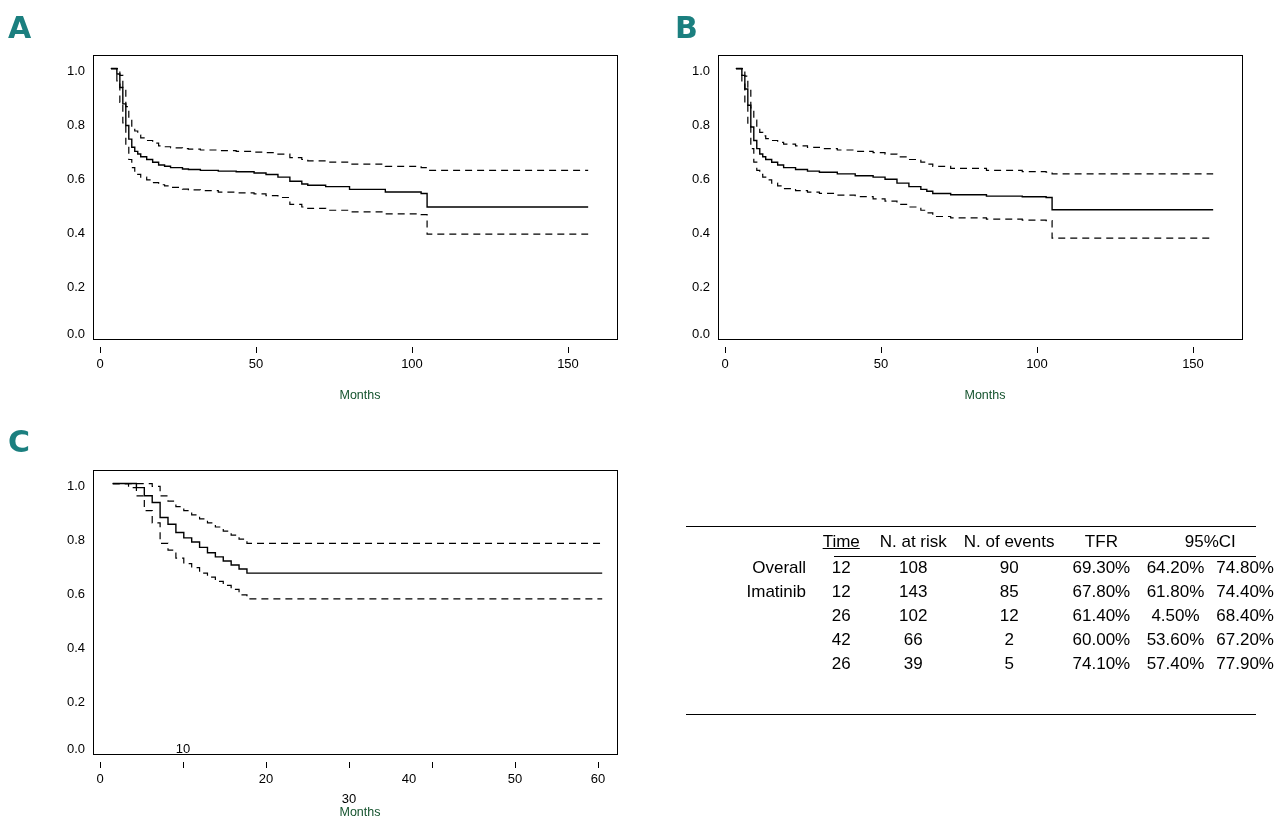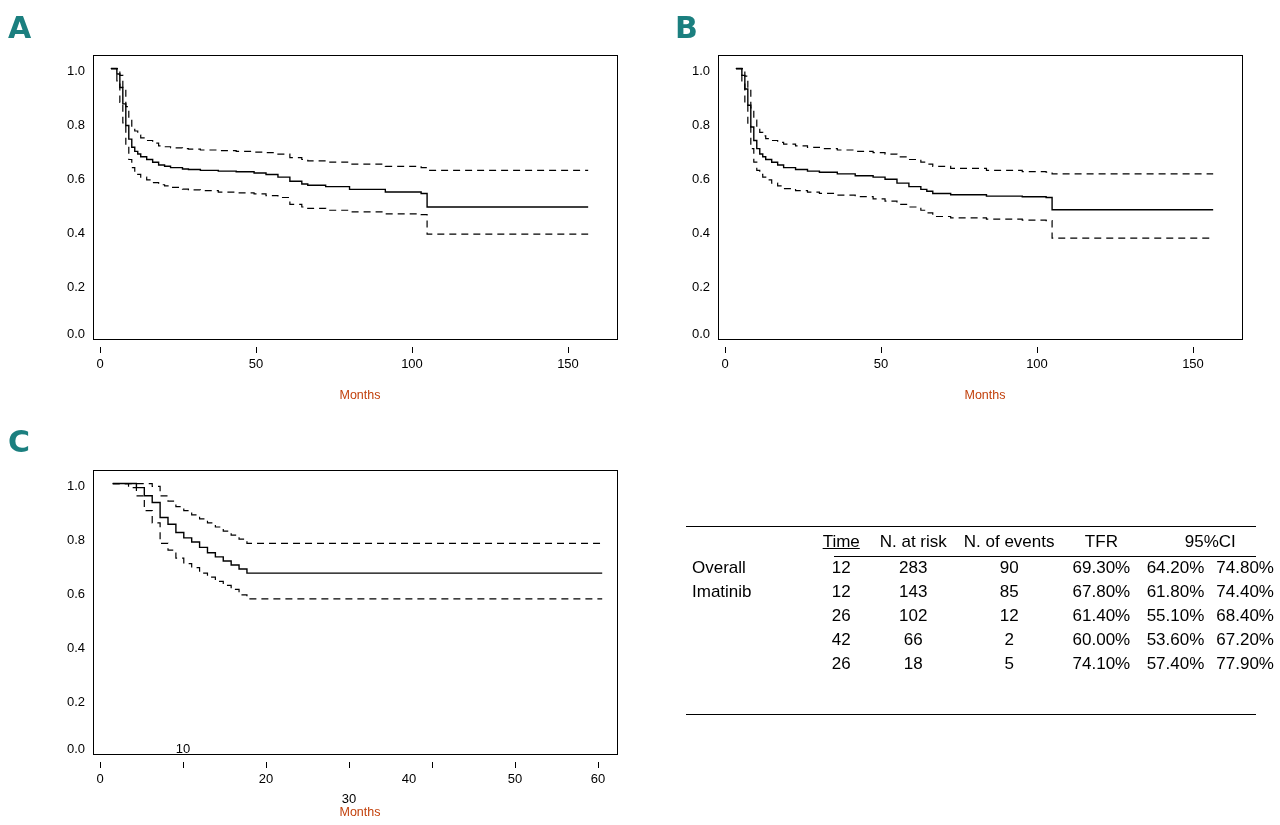--- a/index.html
+++ b/index.html
@@ -41,21 +41,21 @@
   .axis-label-x {
     position: absolute;
     font-size: 13px;
     text-align: center;
     color: #000;
   }
   .axis-title {
     position: absolute;
     font-size: 12.5px;
     text-align: center;
-    color: #c2410c;
+    color: #14532d;
     font-weight: normal;
   }
   .tick {
     position: absolute;
     background: #000;
   }
   .tick-x { width: 1.2px; height: 6px; }
   svg.curve {
     position: absolute;
     left: 0;
@@ -77,21 +77,21 @@
   .risk-table thead th {
     font-weight: normal;
     text-align: center;
     padding-bottom: 4px;
   }
   .rule-top, .rule-mid, .rule-bot {
     position: absolute;
     background: #000;
     height: 1.2px;
   }
-  .grp-label { text-align: left; padding-right: 14px; }
+  .grp-label { text-align: right; padding-right: 14px; }
   .num { text-align: center; }
 </style>
 </head>
 <body>
 
 <div class="panel">
   <div class="panel-letter" style="left:8px; top:10px;">A</div>
 
   <div class="plot-frame" id="frameA" style="left:93px; top:55px; width:525px; height:285px;"></div>
 
@@ -201,56 +201,56 @@
       <th class="num" style="width:78px;">N. at risk</th>
       <th class="num" style="width:96px;">N. of events</th>
       <th class="num" style="width:72px;">TFR</th>
       <th class="num" colspan="2" style="width:140px;">95%CI</th>
     </tr>
   </thead>
   <tbody>
     <tr>
       <td class="grp-label">Overall</td>
       <td class="num">12</td>
-      <td class="num">283</td>
+      <td class="num">108</td>
       <td class="num">90</td>
       <td class="num">69.30%</td>
       <td class="num">64.20%</td>
       <td class="num">74.80%</td>
     </tr>
     <tr>
       <td class="grp-label">Imatinib</td>
       <td class="num">12</td>
       <td class="num">143</td>
       <td class="num">85</td>
       <td class="num">67.80%</td>
       <td class="num">61.80%</td>
       <td class="num">74.40%</td>
     </tr>
     <tr>
       <td class="grp-label"></td>
       <td class="num">26</td>
       <td class="num">102</td>
       <td class="num">12</td>
       <td class="num">61.40%</td>
-      <td class="num">55.10%</td>
+      <td class="num">4.50%</td>
       <td class="num">68.40%</td>
     </tr>
     <tr>
       <td class="grp-label"></td>
       <td class="num">42</td>
       <td class="num">66</td>
       <td class="num">2</td>
       <td class="num">60.00%</td>
       <td class="num">53.60%</td>
       <td class="num">67.20%</td>
     </tr>
     <tr>
       <td class="grp-label"></td>
       <td class="num">26</td>
-      <td class="num">18</td>
+      <td class="num">39</td>
       <td class="num">5</td>
       <td class="num">74.10%</td>
       <td class="num">57.40%</td>
       <td class="num">77.90%</td>
     </tr>
   </tbody>
 </table>
 
 </body></html>

